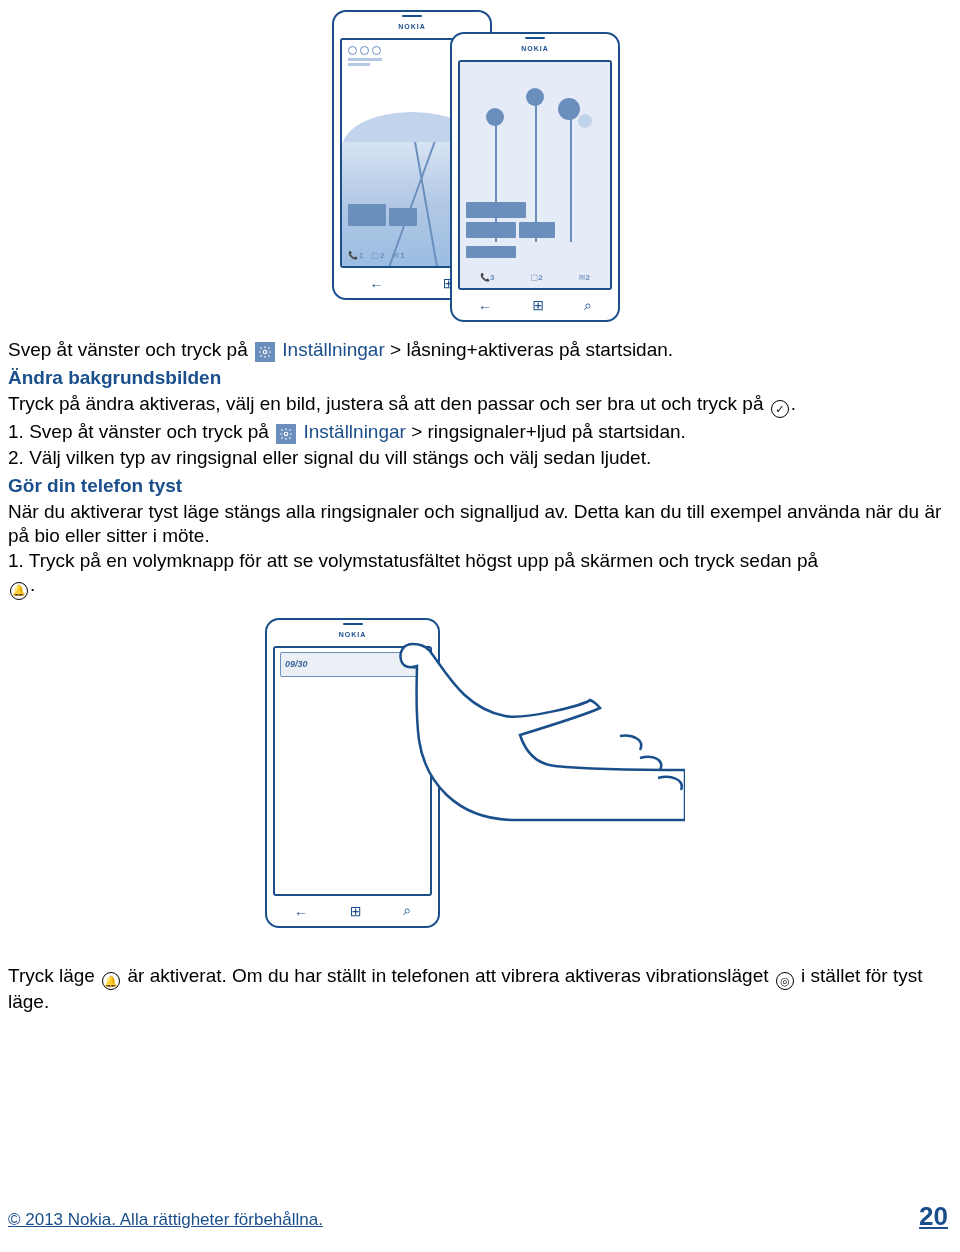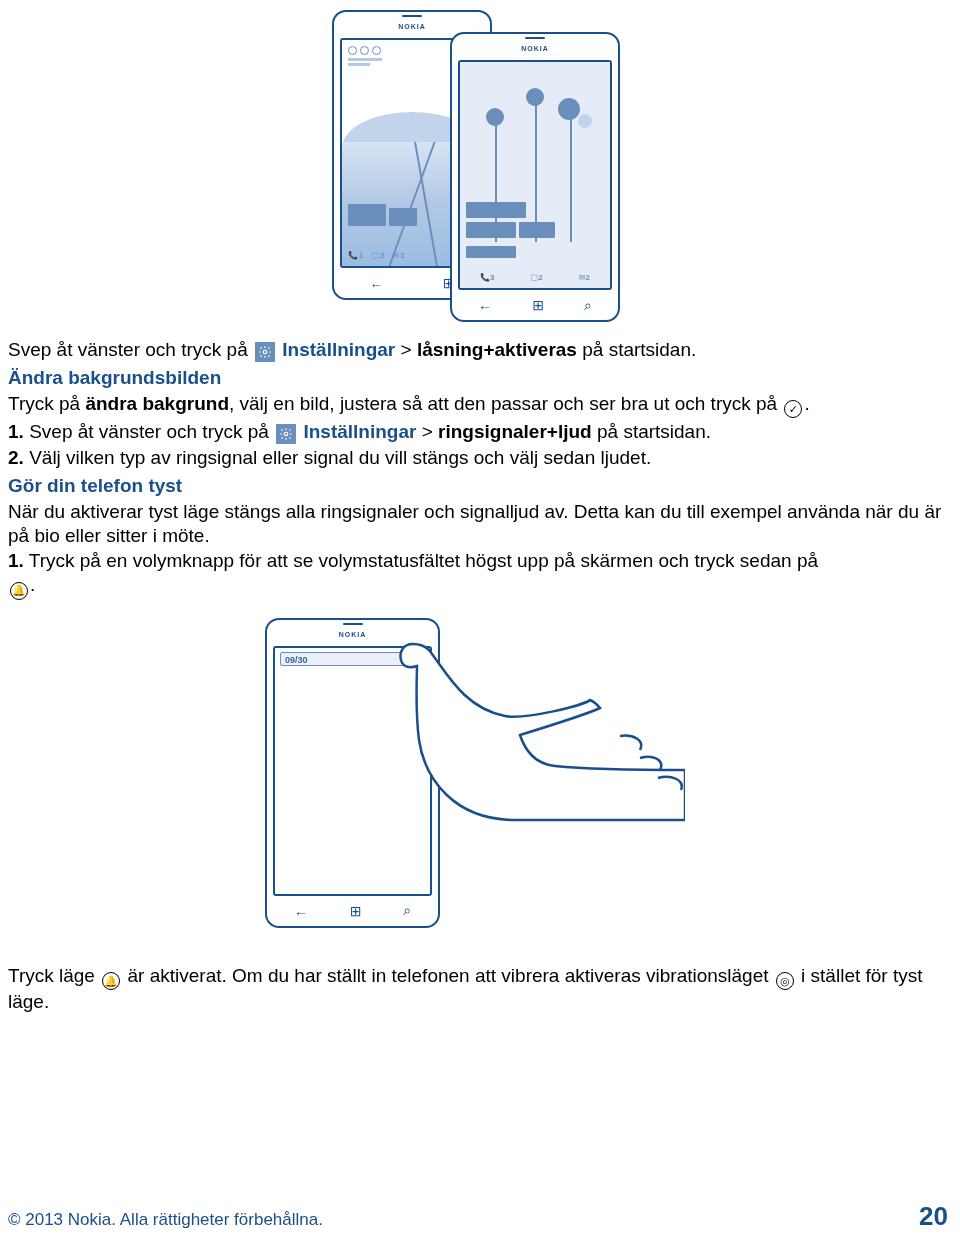--- a/index.html
+++ b/index.html
@@ -7,21 +7,21 @@
     width: 960px;
     height: 1252px;
     font-family: Arial, Helvetica, sans-serif;
     font-size: 19px;
     color: #000;
     position: relative;
     background: #fff;
   }
   .page { padding: 0 8px; }
   .blue { color: #1a4f8c; }
-  .bold { font-weight: bold; }
+  .bold { font-weight: normal; }
   .heading { color: #1a4f8c; font-weight: bold; }
   p { margin: 2px 0; line-height: 1.25; }
   .section-gap { margin-top: 4px; }
   .top-illustration {
     display: flex;
     justify-content: center;
     margin: 10px 0 18px 0;
   }
   .phones-wrap {
     position: relative;
@@ -115,26 +115,27 @@
   
   .bottom-illustration {
     display: flex;
     justify-content: center;
     margin: 18px 0 26px 0;
   }
   .phone-c-wrap { position: relative; width: 430px; height: 320px; }
   .phone-c { left: 0; top: 0; width: 175px; height: 310px; }
   .phone-c .phone-screen { background: #fff; }
   .vol-panel {
-    position: absolute; left: 5px; right: 5px; top: 4px; height: 14px;
+    position: absolute; left: 5px; right: 5px; top: 4px; height: 25px;
     border: 1.5px solid #6a8fbd; border-radius: 2px;
     background: #6a8fbd22;
-    display: flex; align-items: flex-end; padding: 0 4px;
+    display: flex; align-items: center; padding: 0 4px;
     font-size: 9px; color: #3a659a; font-weight: bold;
     justify-content: space-between;
+    font-style: italic;
   }
   .vol-panel .circ {
     width: 10px; height: 10px; border: 1.5px solid #6a8fbd; border-radius: 50%;
     background: #c2d3ec;
   }
   .hand {
     position: absolute; left: 120px; top: 2px; width: 300px; height: 240px;
     pointer-events: none;
   }
 
@@ -161,20 +162,21 @@
   .gear-svg { width: 14px; height: 14px; }
 
   .footer {
     position: absolute;
     left: 8px; right: 12px; bottom: 20px;
     display: flex;
     justify-content: space-between;
     align-items: baseline;
     color: #1a4f8c;
     font-size: 17px;
+    text-decoration: underline;
   }
   .footer .pnum { font-size: 26px; font-weight: bold; }
 </style>
 </head>
 <body>
 
 <div class="page">
 
   <div class="top-illustration">
     <div class="phones-wrap">
@@ -256,21 +258,21 @@
       <svg class="gear-svg" viewBox="0 0 24 24">
           <circle cx="12" cy="12" r="3" fill="none" stroke="#fff" stroke-width="2"></circle>
           <path d="M12 2v3M12 19v3M4.2 4.2l2.1 2.1M17.7 17.7l2.1 2.1M2 12h3M19 12h3M4.2 19.8l2.1-2.1M17.7 6.3l2.1-2.1" stroke="#fff" stroke-width="2"></path>
         </svg>
     </span>
     <span class="blue bold">Inställningar</span><span> &gt; </span><span class="bold">låsning+aktiveras</span><span> på startsidan.</span>
   </p>
 
   <p class="heading section-gap">Ändra bakgrundsbilden</p>
   <p>
-    <span>Tryck på </span><span class="bold">ändra bakgrund</span><span>, välj en bild, justera så att den passar och ser bra ut och tryck på </span>
+    <span>Tryck på </span><span class="bold">ändra aktiveras</span><span>, välj en bild, justera så att den passar och ser bra ut och tryck på </span>
     <span class="icon-circle">✓</span><span>.</span>
   </p>
 
   <p>
     <span class="bold">1.</span><span> Svep åt vänster och tryck på </span>
     <span class="icon-box">
       <svg class="gear-svg" viewBox="0 0 24 24">
           <circle cx="12" cy="12" r="3" fill="none" stroke="#fff" stroke-width="2"></circle>
           <path d="M12 2v3M12 19v3M4.2 4.2l2.1 2.1M17.7 17.7l2.1 2.1M2 12h3M19 12h3M4.2 19.8l2.1-2.1M17.7 6.3l2.1-2.1" stroke="#fff" stroke-width="2"></path>
         </svg>

